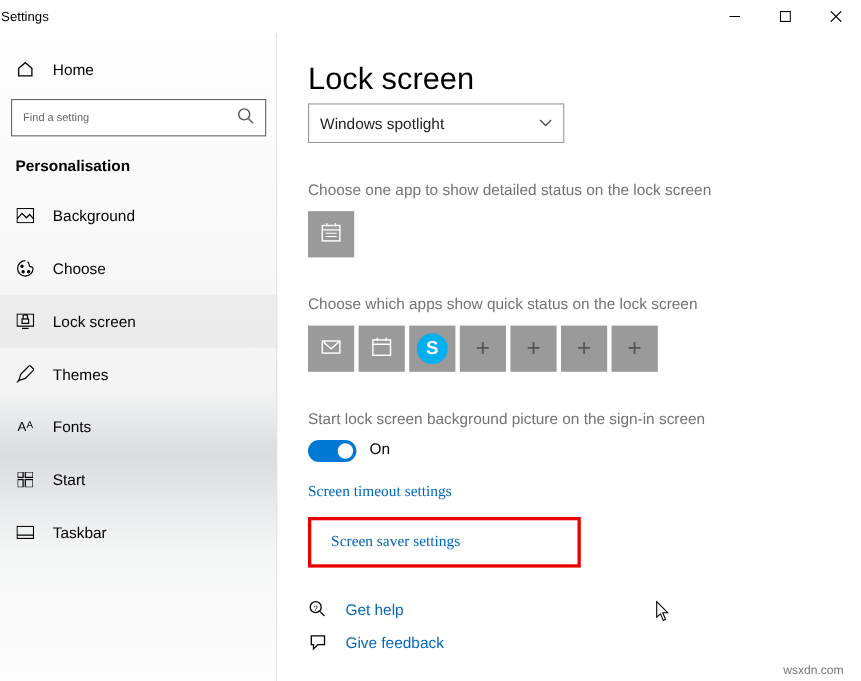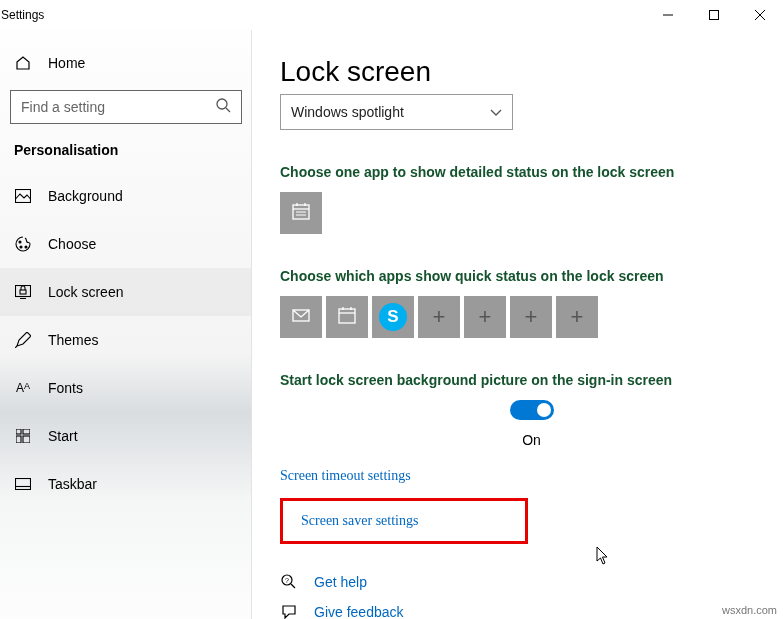--- a/index.html
+++ b/index.html
@@ -14,58 +14,58 @@
   .container { display: flex; height: calc(100% - 30px); }
   
   .sidebar { width: 252px; padding: 12px 0 0 0; position: relative; background: linear-gradient(180deg,#fefefe 0%,#f4f4f4 55%,#d9dde0 65%,#f5f6f6 80%,#fdfdfd 100%); }
   .sidebar::after { content:""; position:absolute; right:0; top:0; bottom:0; width:1px; background:#e3e3e3; }
   
   .home-row { display:flex; align-items:center; height:42px; padding-left:14px; gap:16px; font-size:14px; cursor:pointer; }
   .home-row .icon { width:18px; display:flex; justify-content:center; }
   
   .search-wrap { padding: 6px 10px 12px 10px; }
   .search-box { border:1px solid #666; height:34px; display:flex; align-items:center; padding:0 10px; background:#fff; }
-  .search-box input { border:none; outline:none; flex:1; font-size:14px; color:#555; background:transparent; }
+  .search-box input { border:none; outline:none; flex:1; font-size:10px; color:#555; background:transparent; }
   .search-box input::placeholder { color:#666; }
   .search-ico { width:16px; height:16px; }
   
   .category-title { font-weight:600; font-size:14px; padding:6px 14px 14px 14px; }
   
   .nav-item { display:flex; align-items:center; height:48px; padding-left:14px; gap:16px; font-size:14px; cursor:pointer; }
   .nav-item .icon { width:18px; display:flex; justify-content:center; font-size:15px; }
   .nav-item.active { background: rgba(0,0,0,0.04); }
   
   .main { flex:1; padding: 0 0 0 28px; overflow:hidden; position:relative; }
   .page-title { font-size:28px; font-weight:350; margin-top:26px; margin-bottom:6px; }
   
   .dropdown { width:233px; height:36px; border:1px solid #999; display:flex; align-items:center; padding:0 10px; margin-bottom:34px; cursor:pointer; }
   .dropdown-label { font-size:14px; flex:1; color:#222; }
   .chev { color:#444; }
   
-  .section-label { font-size:14px; color:#14532d; margin-bottom:12px;font-weight:bold; }
+  .section-label { font-size:14px; color:#737373; margin-bottom:12px; }
   
   .tile-row { display:flex; gap:4px; margin-bottom:34px; }
   .tile { width:42px; height:42px; background:#9a9a9a; display:flex; align-items:center; justify-content:center; color:#fff; cursor:pointer; }
   .tile svg { width:20px; height:20px; fill:#fff; }
   .plus { font-size:22px; color:#555; }
   .tile.big { width:42px; height:42px; }
   
-  .toggle-row { display:flex; align-items:center; gap:12px; margin-top:10px; margin-bottom:20px;flex-direction:column; }
+  .toggle-row { display:flex; gap:12px; margin-top:10px; margin-bottom:20px; }
   .toggle { width:44px; height:20px; background:#0078d4; border-radius:10px; position:relative; cursor:pointer; }
   .toggle-knob { position:absolute; right:3px; top:3px; width:14px; height:14px; background:#fff; border-radius:50%; }
   .toggle-label { font-size:14px; }
   
   .link { color:#0067c0; font-size:14px; display:block; margin-bottom:20px; cursor:pointer;font-family:Liberation Serif, serif; }
   .link.highlight-box { border:3px solid #e60000; padding:12px 18px; width:248px; margin-top:-6px; margin-bottom:30px; }
   
   .help-row { display:flex; align-items:center; gap:16px; margin-bottom:14px; }
   .help-row .hicon { width:18px; display:flex; justify-content:center; color:#333; }
   .help-row .hlink { color:#0067c0; font-size:14px; cursor:pointer; }
   
-  .watermark { position:absolute; bottom:3px; right:6px; font-size:11px; color:#777; }
+  .watermark { position:absolute; bottom:3px; right:16px; font-size:11px; color:#777; }
   
   .cursor { position:absolute; left:596px; top:546px; pointer-events:none; }
   .cursor svg { width:14px; height:20px; }
 </style>
 </head>
 <body>
 
 <div class="titlebar">
   <span class="titlebar-title">Settings</span>
   <div class="titlebar-controls">

